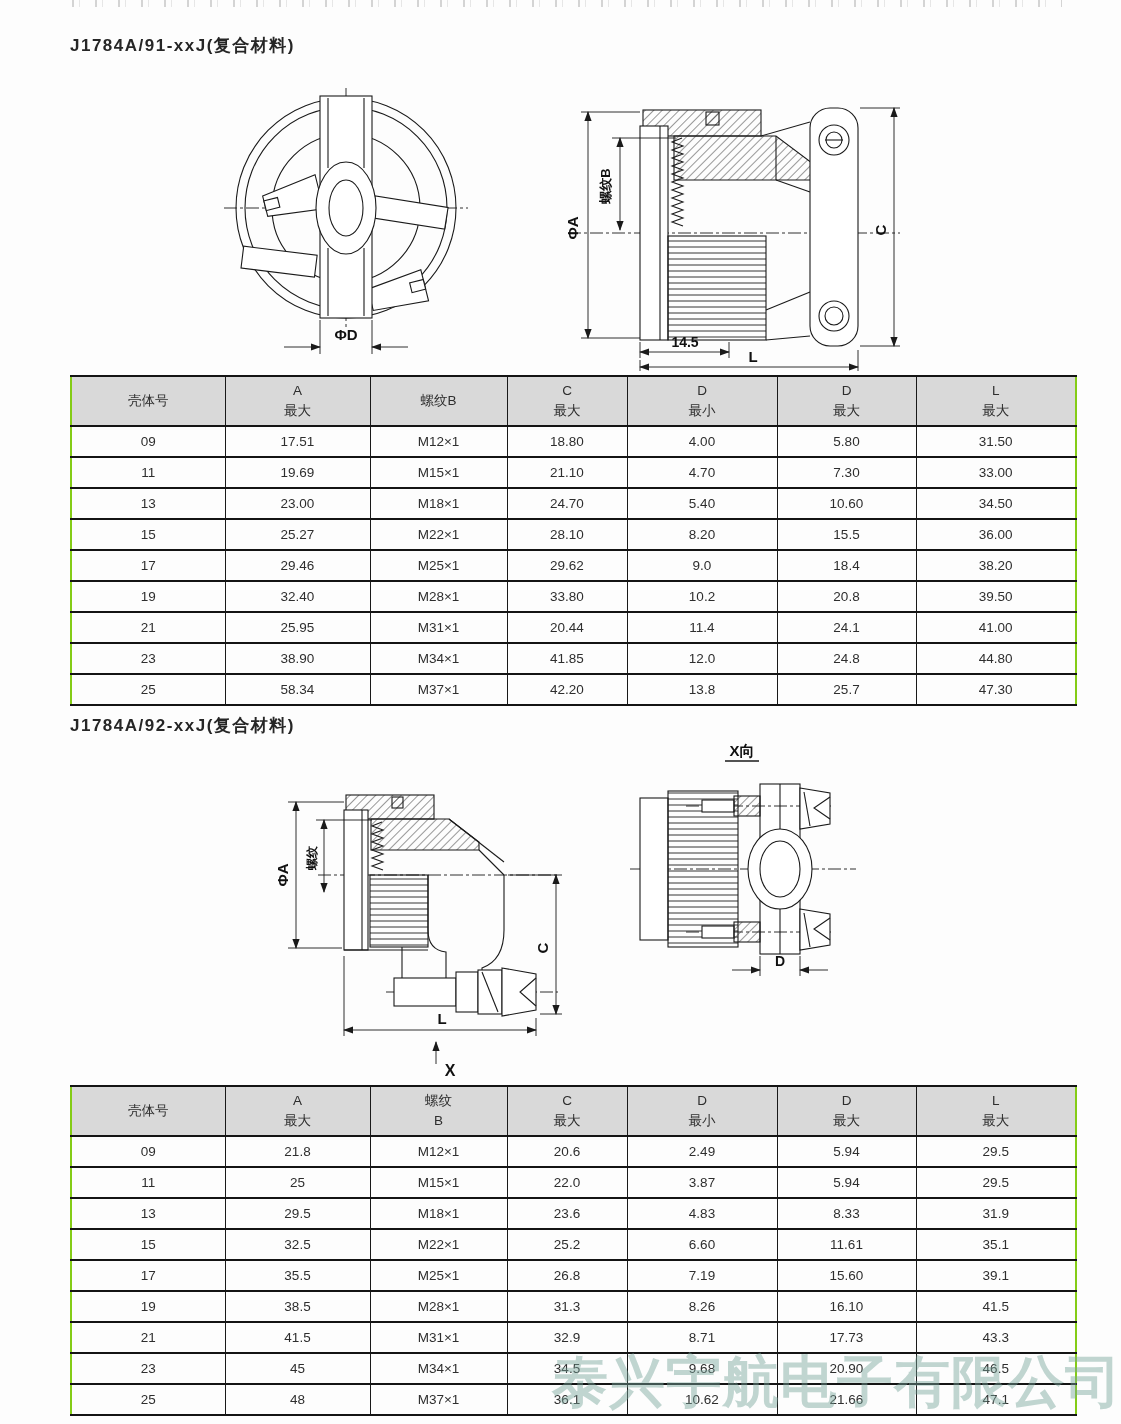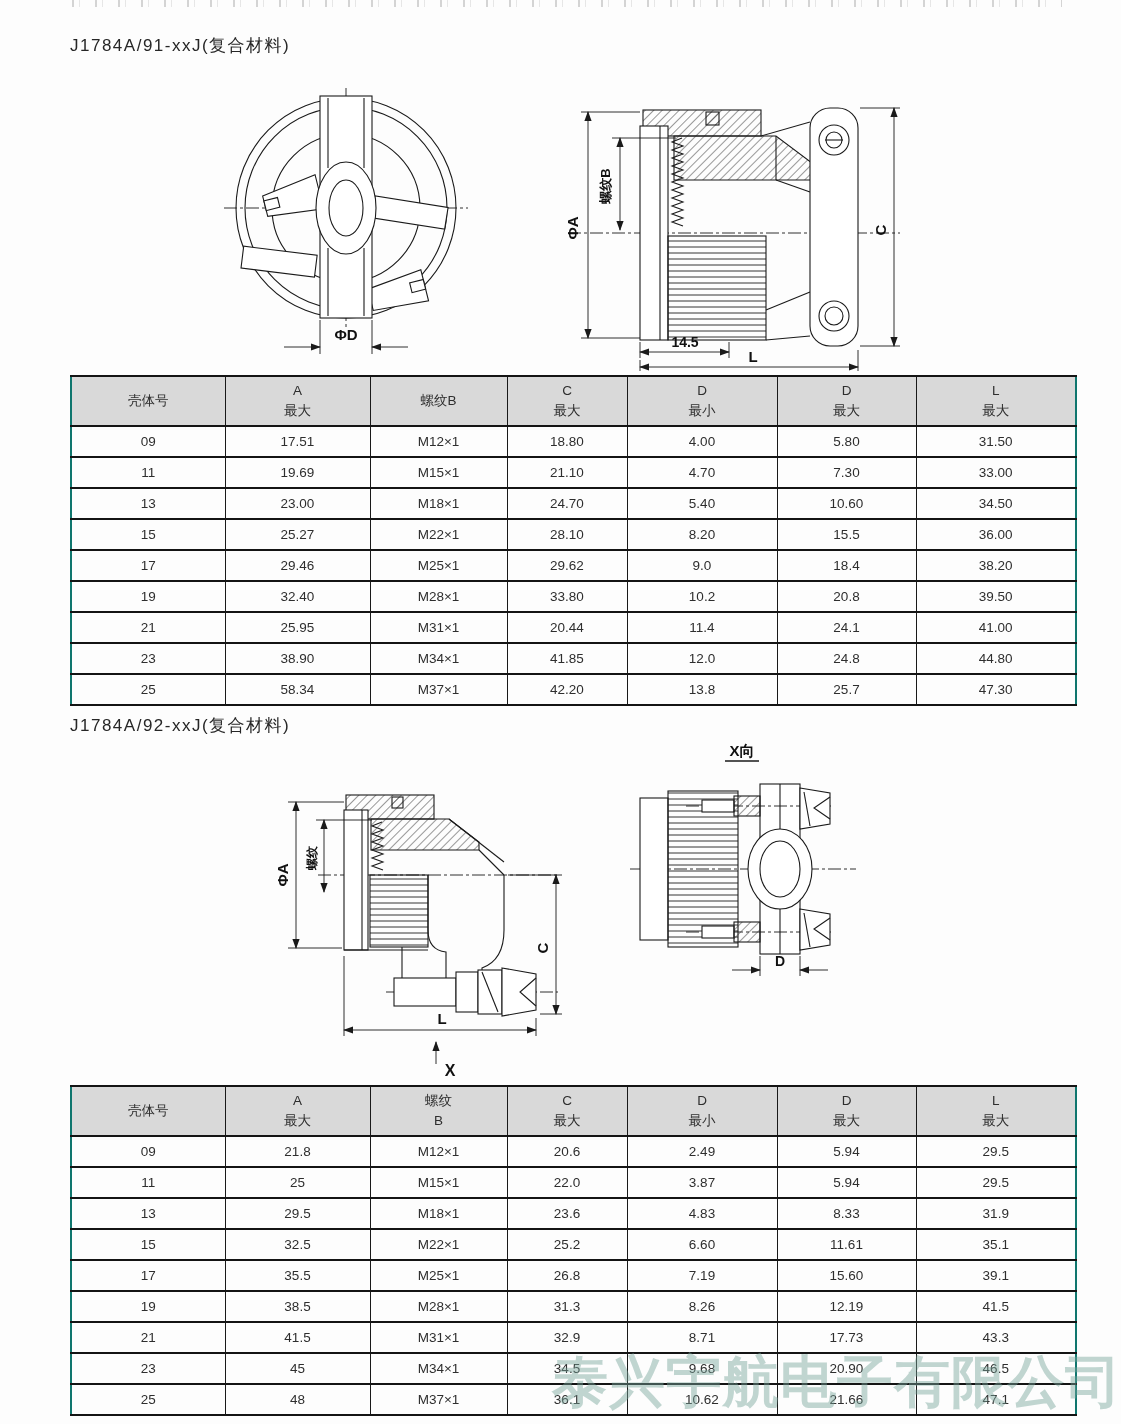--- a/index.html
+++ b/index.html
@@ -1,34 +1,34 @@
 <!DOCTYPE html>
 <html style="--hdr: #d9d9d9; --wm1: #6e6eaa; --wm2: #78a59b;"><head>
 <meta charset="utf-8">
 <style>
   html,body{margin:0;padding:0;background:#ffffff;}
   .page{position:relative;width:1121px;height:1424px;background:#fdfdfd;overflow:hidden;
         font-family:"Liberation Sans",sans-serif;color:#2a2a2a;}
   .frag{position:absolute;left:72px;top:0;width:990px;height:7px;opacity:.35;
         background:repeating-linear-gradient(90deg, rgba(40,40,40,.55) 0 2px, transparent 2px 7px,
         rgba(40,40,40,.3) 7px 8px, transparent 8px 23px);}
-  .sec-title{position:absolute;left:70px;font-size:17px;letter-spacing:1.5px;color:#262626;font-weight:400;}
+  .sec-title{position:absolute;left:70px;font-size:17px;letter-spacing:1.5px;color:#262626;font-weight:700;}
   .t1{top:34px;} .t2{top:714px;text-align:right;}
   .draw{position:absolute;}
   .fig1{left:212px;top:86px;}
   .fig2{left:548px;top:88px;}
   .fig3{left:246px;top:780px;}
   .fig4{left:622px;top:736px;}
   .draw line,.draw path,.draw rect,.draw circle,.draw ellipse,.draw polyline,.draw polygon{
         stroke:#1a1a1a;stroke-width:1.1;fill:none;}
   .draw .cl{stroke-dasharray:13 3 3 3;stroke-width:.9;}
   .draw .dim{stroke-width:.9;}
   .draw text{fill:#111;stroke:none;font-family:"Liberation Sans",sans-serif;font-weight:bold;}
   .dtable{position:absolute;left:70px;width:1005px;border-collapse:collapse;table-layout:fixed;
-        border:2px solid #0f766e;}
+        border:2px solid #84cc16;}
   .dtable th,.dtable td{border-left:1px solid #191919;border-right:1px solid #191919;
         border-top:2px solid #141414;border-bottom:2px solid #141414;
         text-align:center;vertical-align:middle;font-size:13.5px;color:#2e2e2e;padding:0;font-weight:400;}
   .dtable td{height:29px;}
   .dtable thead th{background:var(--hdr,#d9d9d9);height:48px;line-height:1.45;}
   .tb1{top:375px;} .tb2{top:1085px;}
   .wm{position:absolute;z-index:6;pointer-events:none;font-weight:bold;line-height:1;white-space:nowrap;}
   .wm1{left:360px;top:572px;font-size:196px;letter-spacing:-10px;color:var(--wm1,#6e6eaa);opacity:.30;}
   .wm2{left:552px;top:1354px;font-size:56px;letter-spacing:1px;color:var(--wm2,#78a59b);opacity:.45;}
 </style>
@@ -467,21 +467,21 @@
           <td>7.19</td>
           <td>15.60</td>
           <td>39.1</td>
         </tr>
         <tr>
           <td>19</td>
           <td>38.5</td>
           <td>M28×1</td>
           <td>31.3</td>
           <td>8.26</td>
-          <td>12.19</td>
+          <td>16.10</td>
           <td>41.5</td>
         </tr>
         <tr>
           <td>21</td>
           <td>41.5</td>
           <td>M31×1</td>
           <td>32.9</td>
           <td>8.71</td>
           <td>17.73</td>
           <td>43.3</td>

